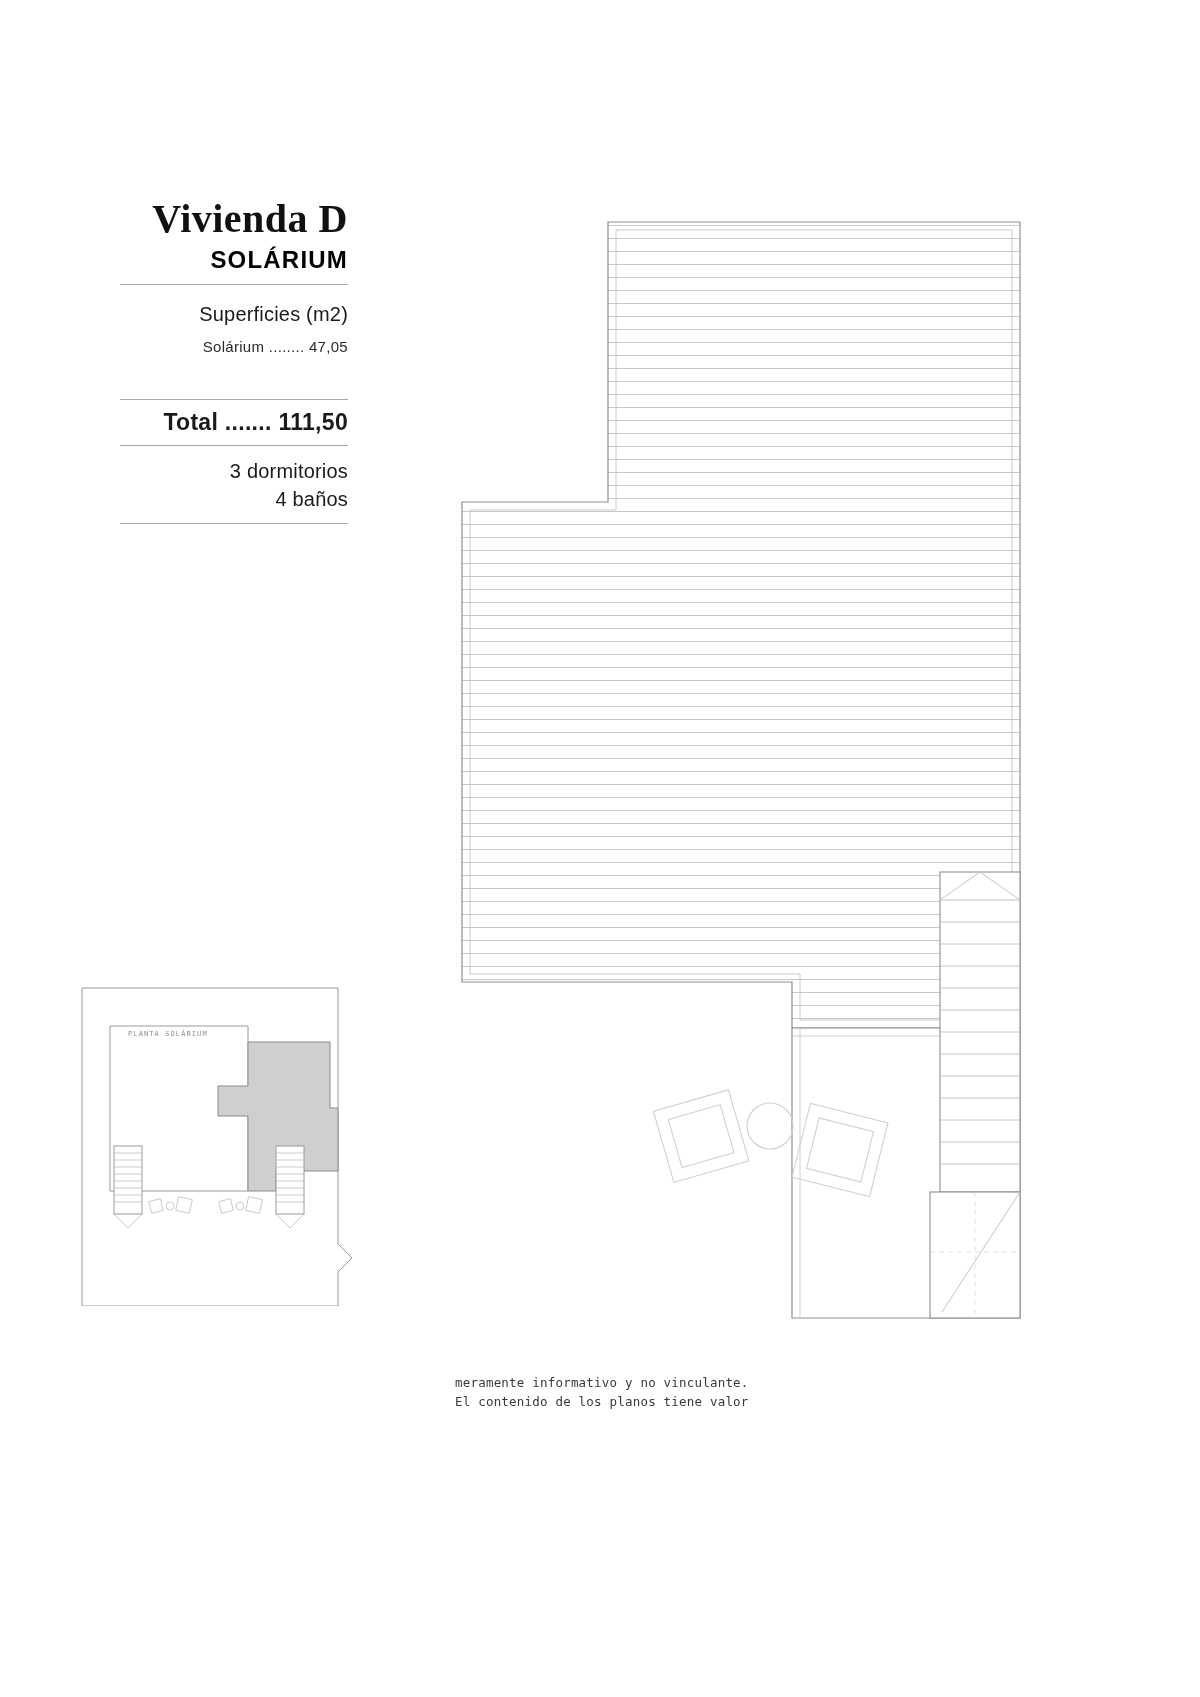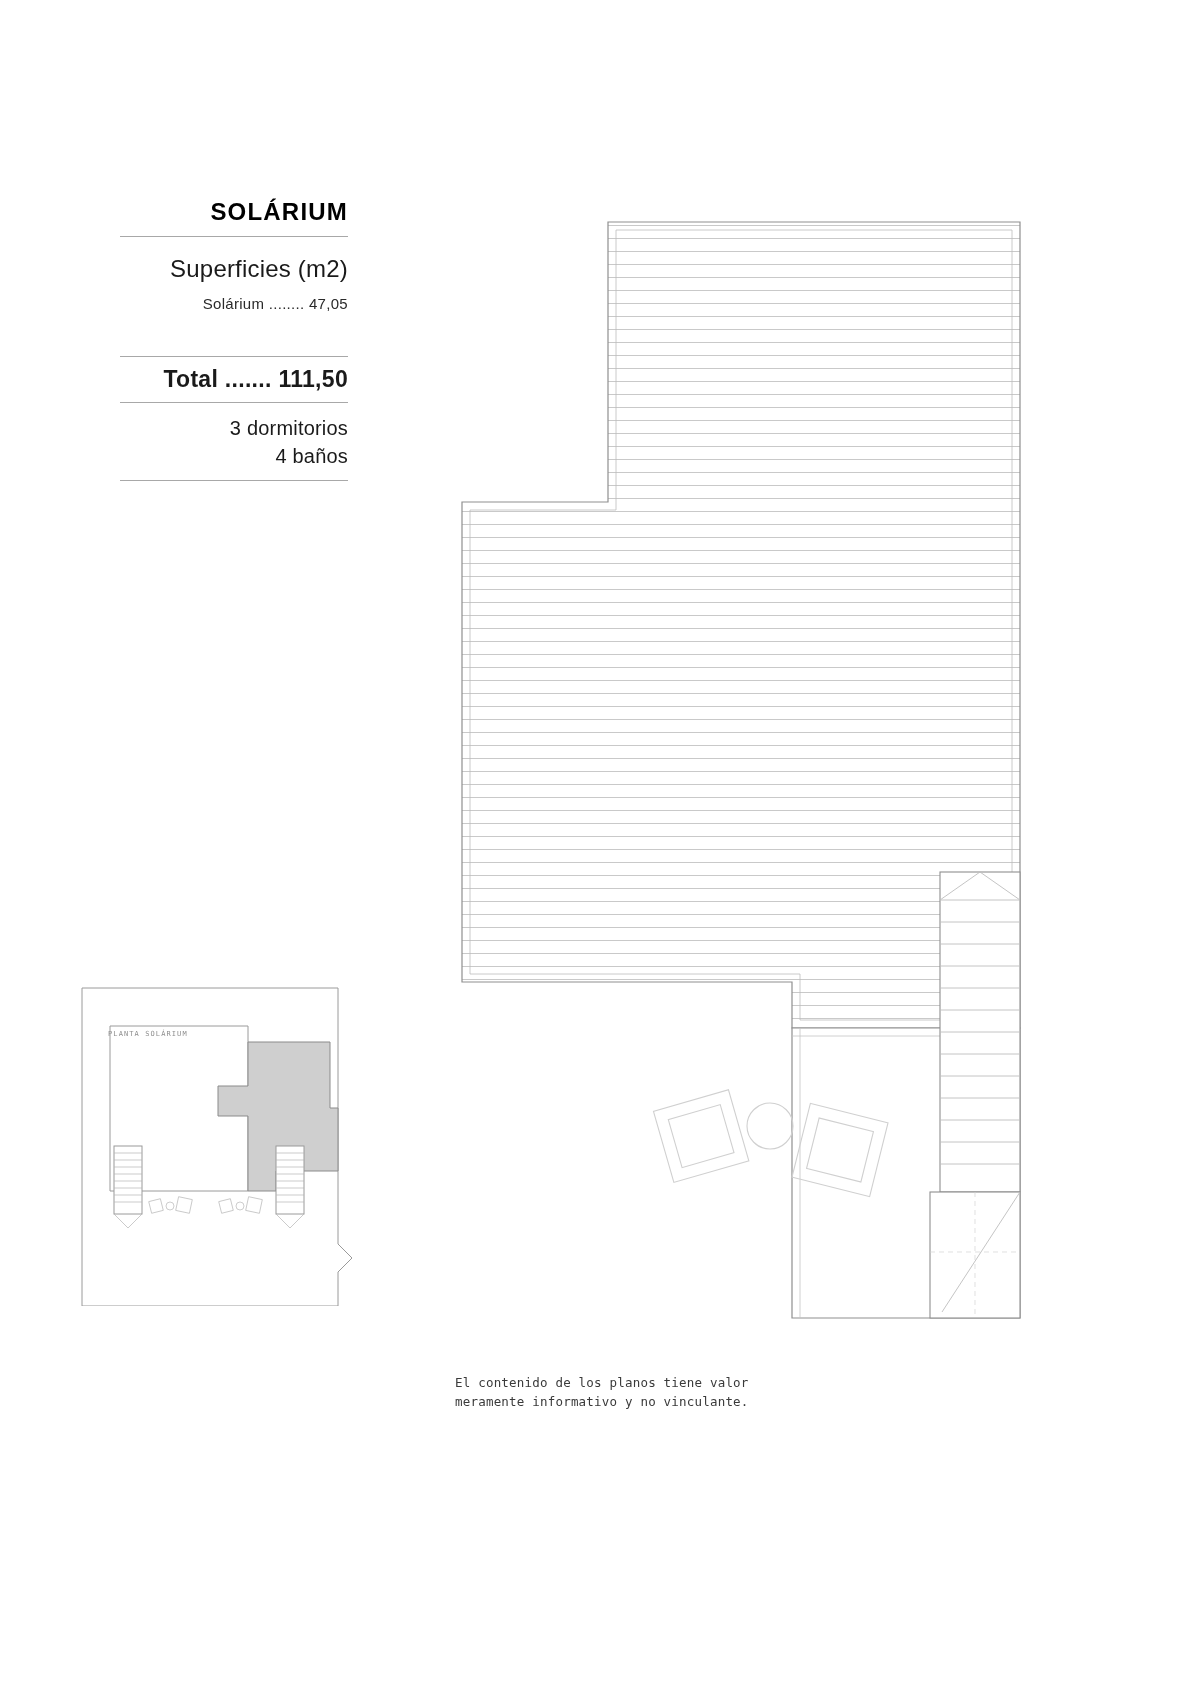--- a/index.html
+++ b/index.html
@@ -40,21 +40,21 @@
     margin: 0 0 10px 0;
     color: #000000;
   }
   .rule {
     border: 0;
     border-top: 1px solid #a8a8a8;
     margin: 0;
     width: 228px;
   }
   #surfaces-heading {
-    font-size: 24px;
+    font-size: 20px;
     font-weight: 400;
     margin: 18px 0 12px 0;
     letter-spacing: 0.2px;
   }
   .surface-row {
     font-size: 15px;
     letter-spacing: 0.3px;
     margin-bottom: 24px;
     color: #2a2a2a;
     text-align: right;
@@ -83,21 +83,21 @@
   
   #keyplan {
     position: absolute;
     left: 80px;
     top: 986px;
     width: 290px;
     height: 320px;
   }
   #keyplan-label {
     position: absolute;
-    left: 28px;
+    left: 48px;
     top: 44px;
     font-size: 7px;
     letter-spacing: 1.1px;
     color: #8d8d8d;
     font-family: "DejaVu Sans Mono", monospace;
   }
 
   
   #mainplan {
     position: absolute;
@@ -119,20 +119,21 @@
     color: #3a3a3a;
     letter-spacing: 0.2px;
   }
   .dis-line { display: block; }
 </style>
 </head>
 <body>
 
 <div id="info-panel">
 
+  <h1 id="title">Vivienda D</h1>
   <div id="subtitle">SOLÁRIUM</div>
   <hr class="rule">
 
   <div id="surfaces-heading">Superficies (m2)</div>
 
   <div class="surface-row">
     <span>Solárium ........</span>
     <span>47,05</span>
   </div>
 
@@ -265,15 +266,15 @@
       <g transform="rotate(14 400 950)">
         <rect x="360" y="912" width="80" height="76"></rect>
         <rect x="372" y="924" width="56" height="52"></rect>
       </g>
     </g>
 
   </svg>
 </div>
 
 <div id="disclaimer">
+  <span class="dis-line">meramente informativo y no vinculante.</span>
   <span class="dis-line">El contenido de los planos tiene valor</span>
-  <span class="dis-line">meramente informativo y no vinculante.</span>
 </div>
 
 </body></html>

